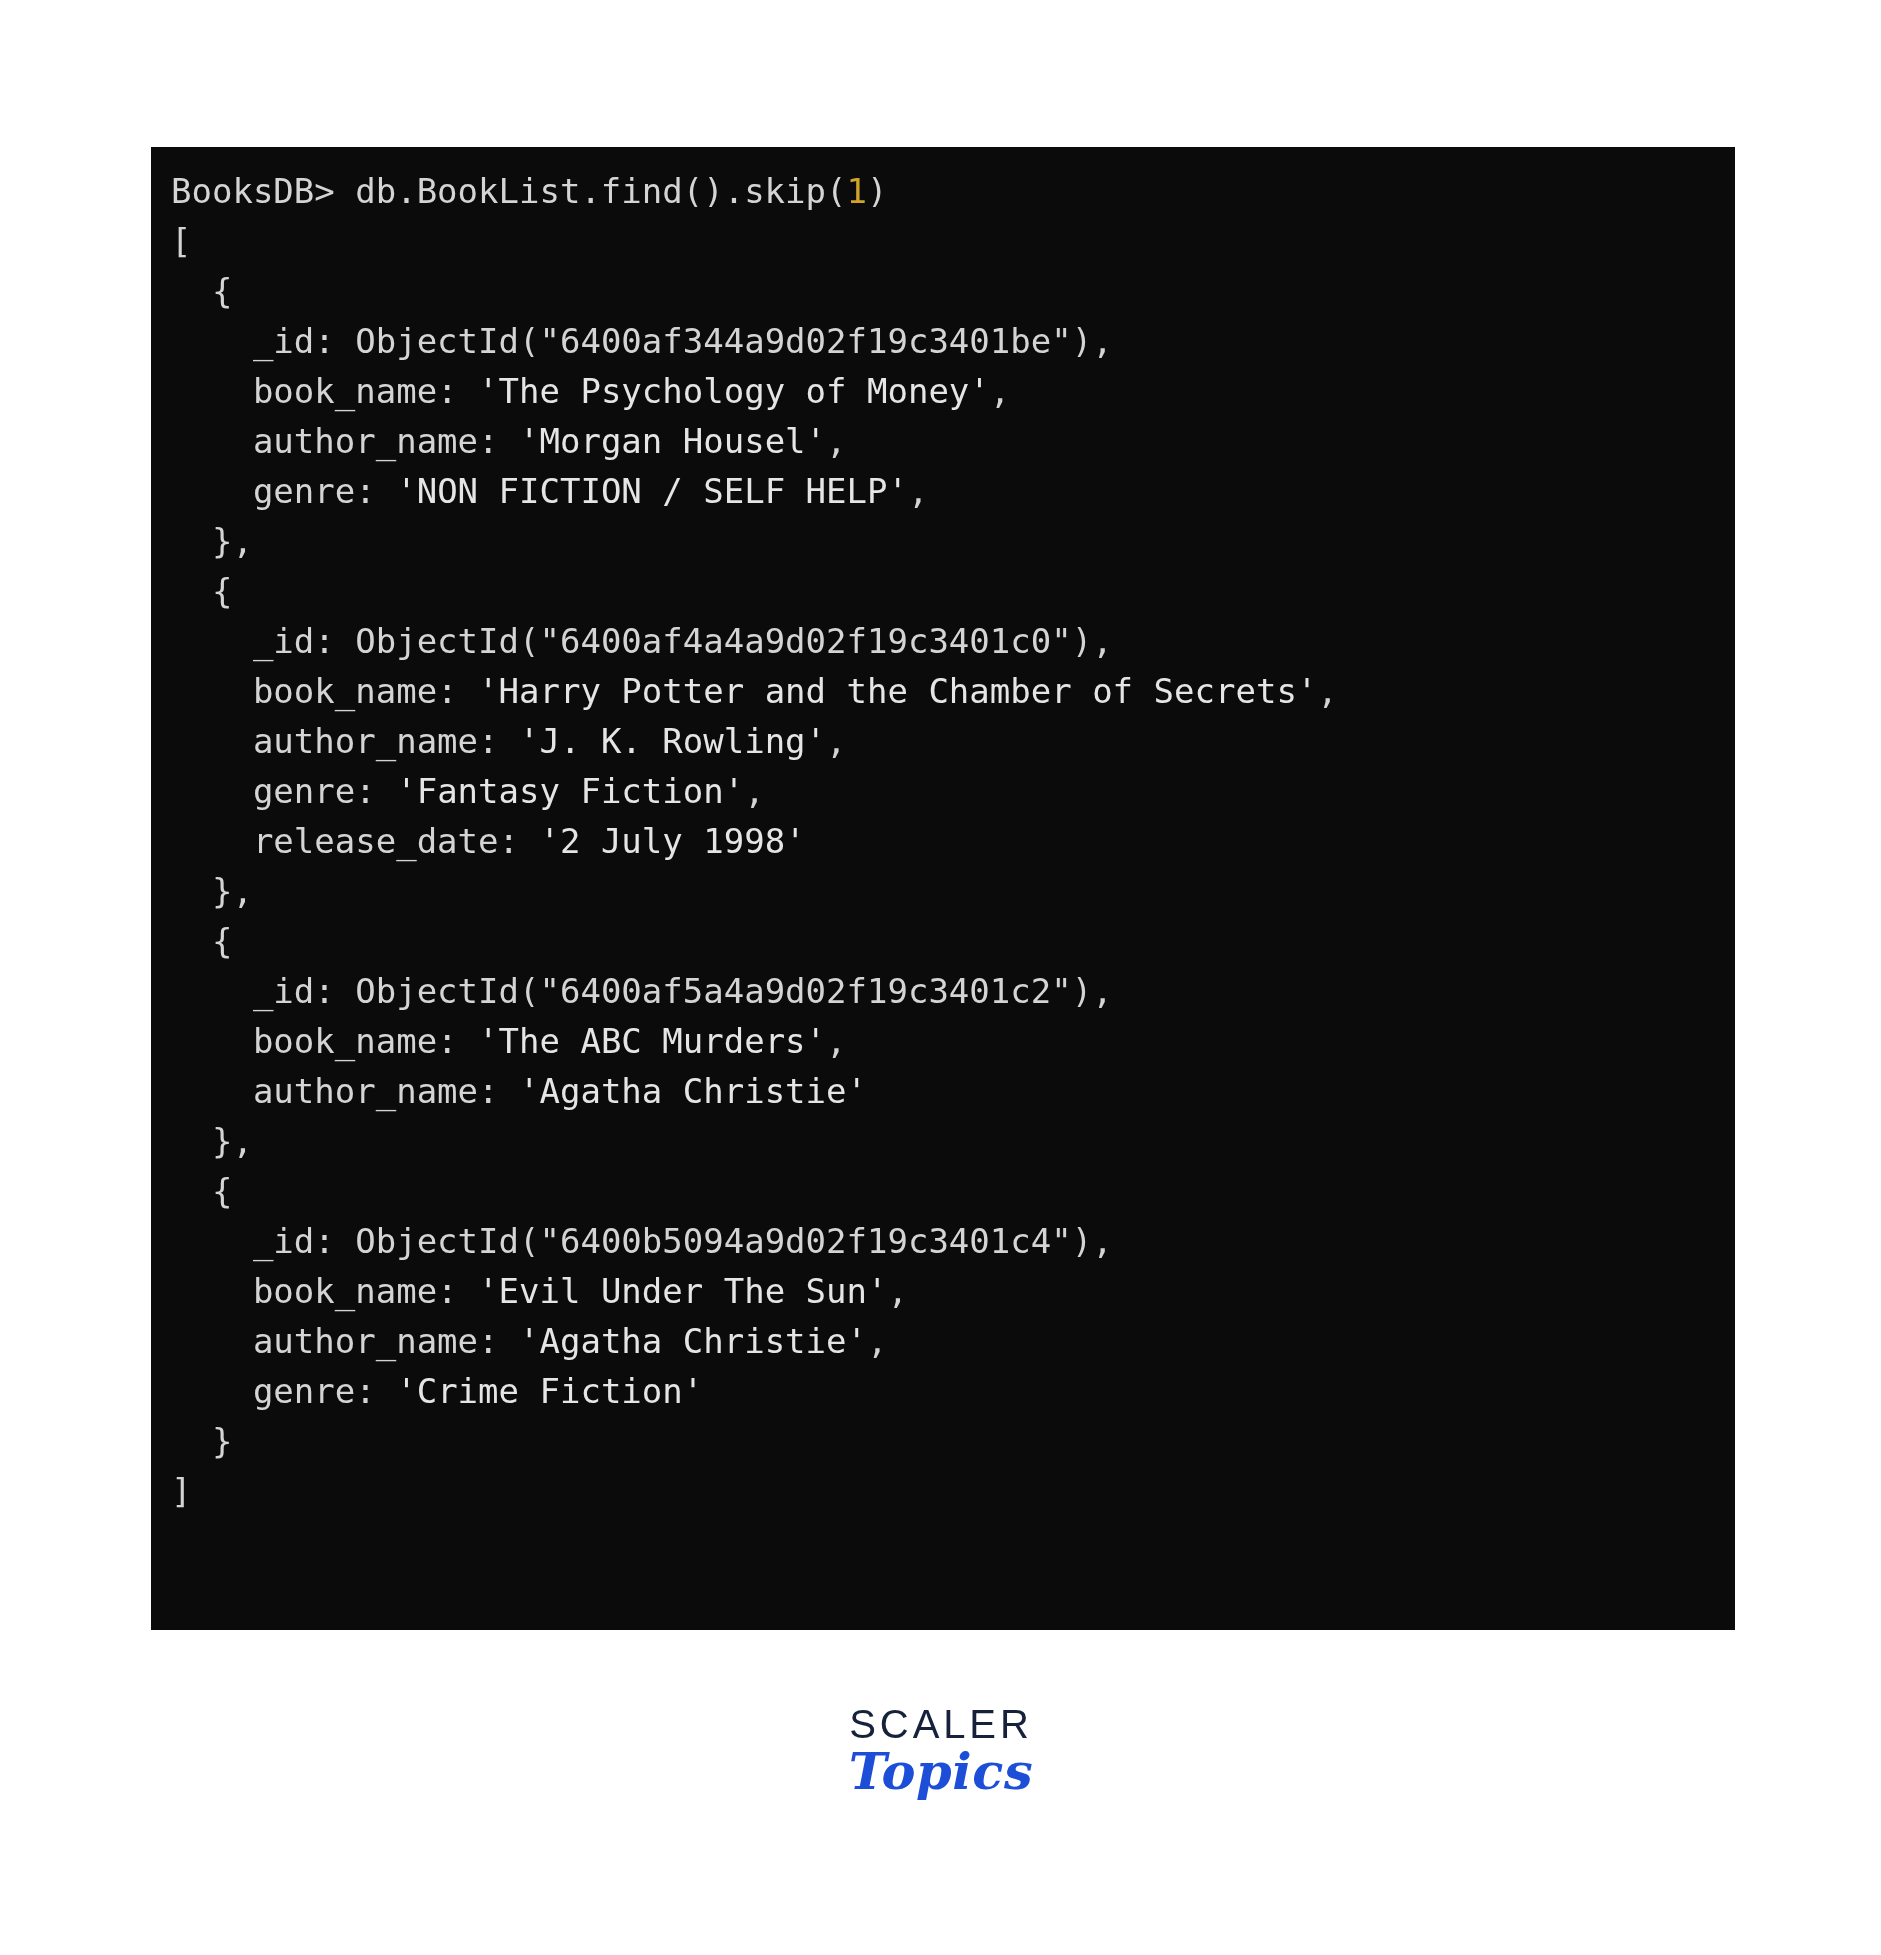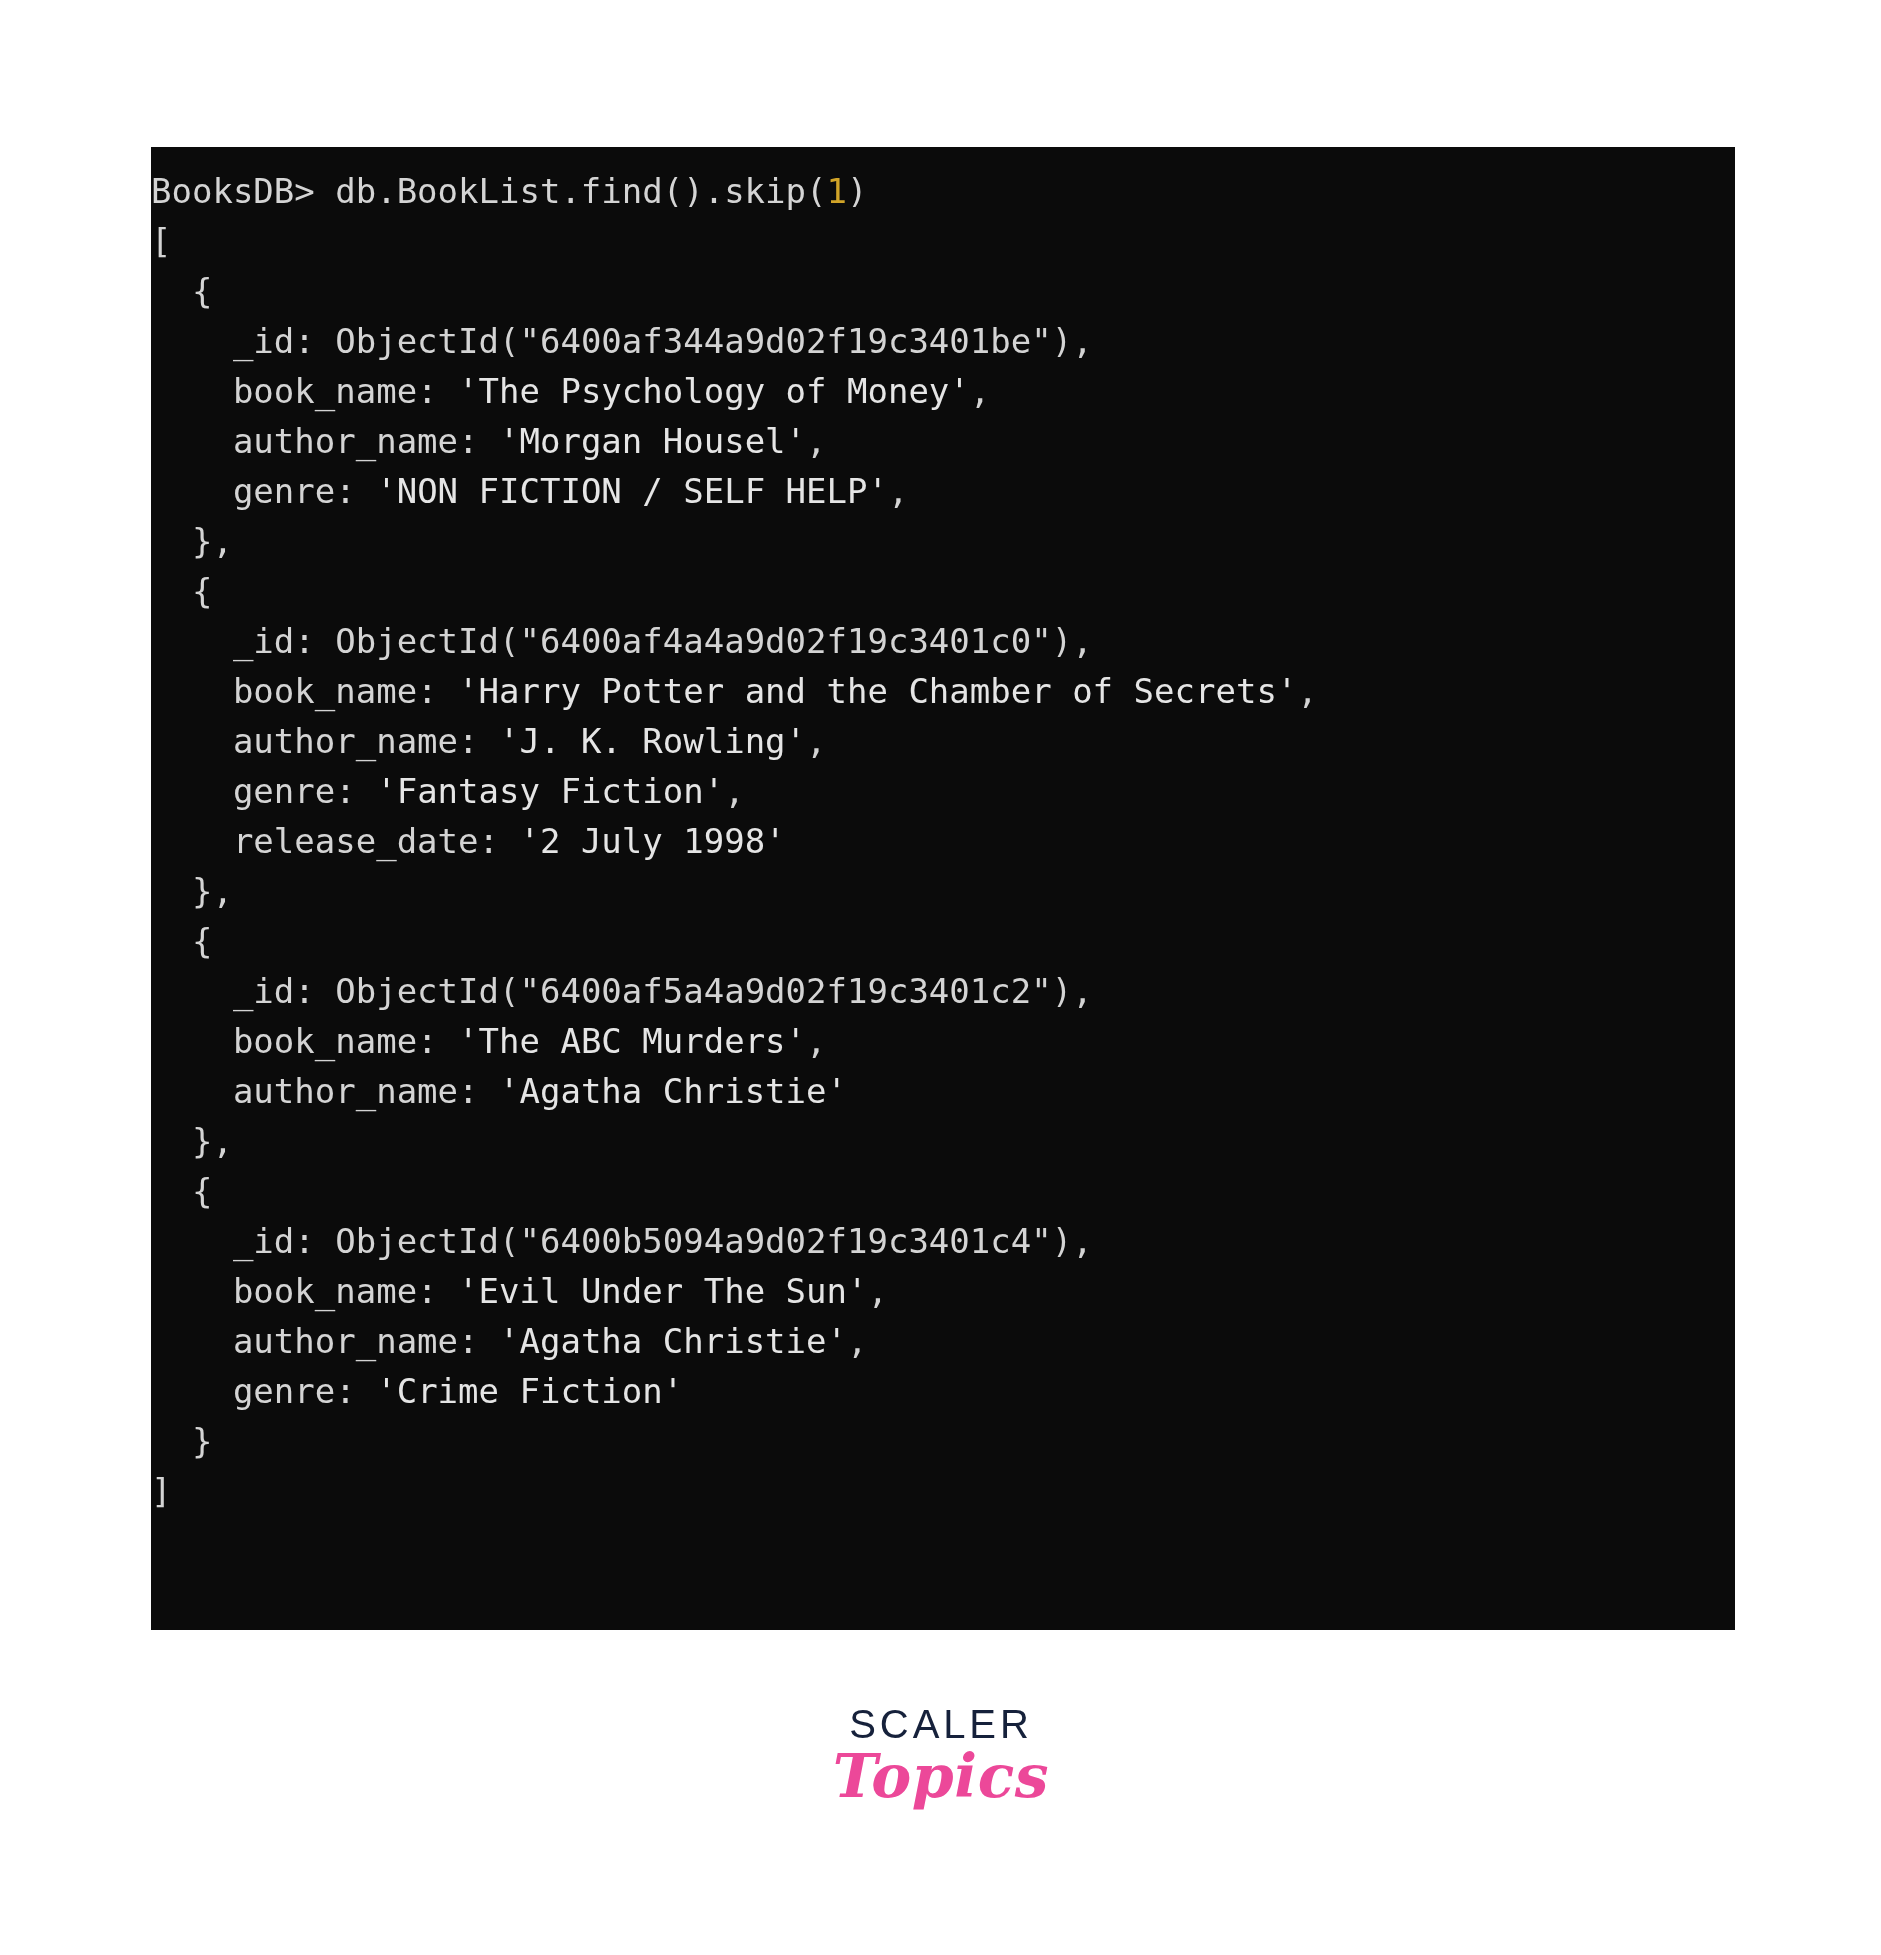--- a/index.html
+++ b/index.html
@@ -34,20 +34,21 @@
     padding: 19px 0 0 0;
   }
 
   .term-line {
     font-family: "DejaVu Sans Mono", monospace;
     font-size: 34px;
     line-height: 50px;
     white-space: pre;
     color: #d4d4d4;
     letter-spacing: 0px;
+    padding-left: 20px;
   }
 
   .tok-plain  { color: #d4d4d4; }
   .tok-string { color: #e5e5e5; }
   .tok-number { color: #d1a428; }
 
   
   #footer-logo {
     position: absolute;
     left: 0;
@@ -61,22 +62,22 @@
     font-size: 40px;
     letter-spacing: 3.9px;
     color: #16213b;
     line-height: 1;
     display: block;
   }
   .logo-topics {
     font-family: "DejaVu Serif", serif;
     font-style: italic;
     font-weight: bold;
-    font-size: 60px;
-    color: #ec4899;
+    font-size: 51px;
+    color: #1d4ed8;
     line-height: 1.05;
     display: block;
     margin-top: 1.1px;
     letter-spacing: 0.6px;
   }
 </style>
 </head>
 <body>
 
 <div id="page">

